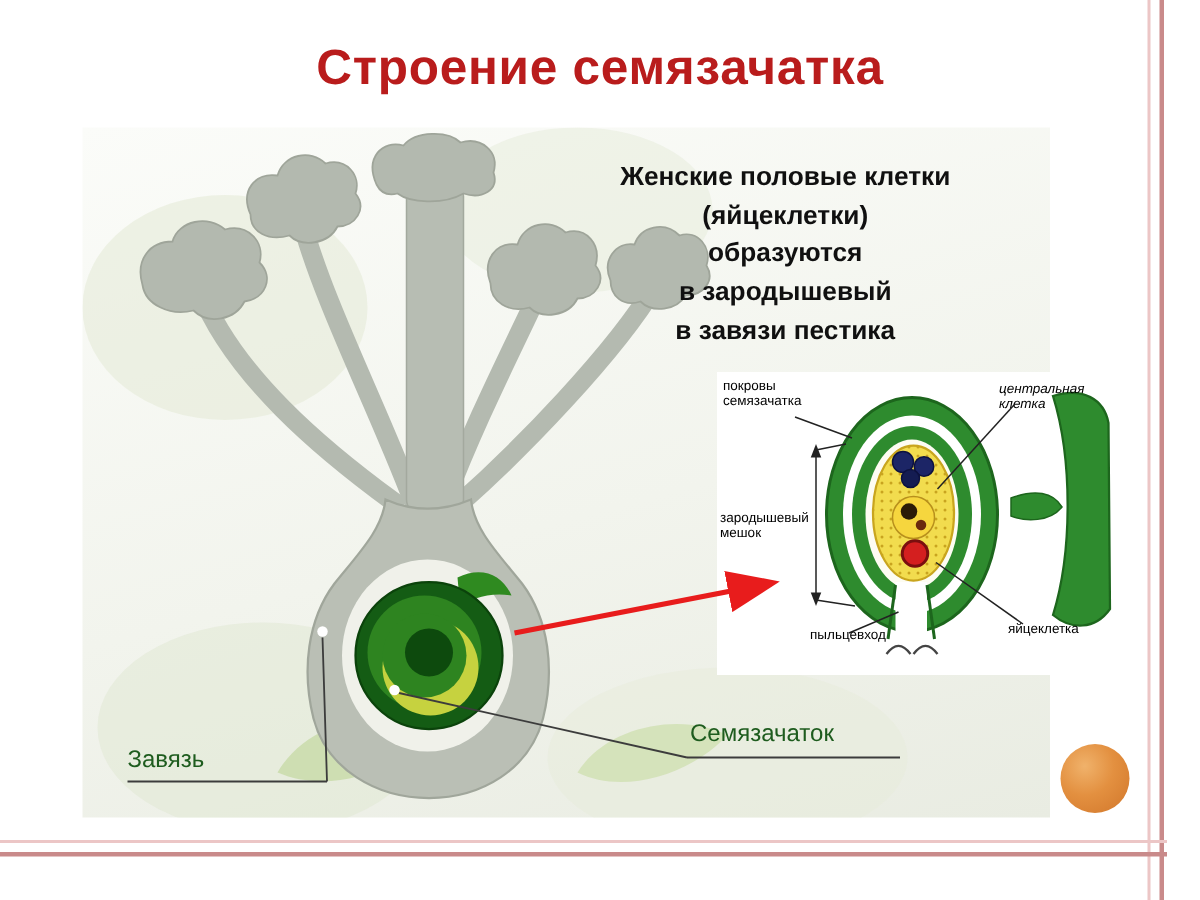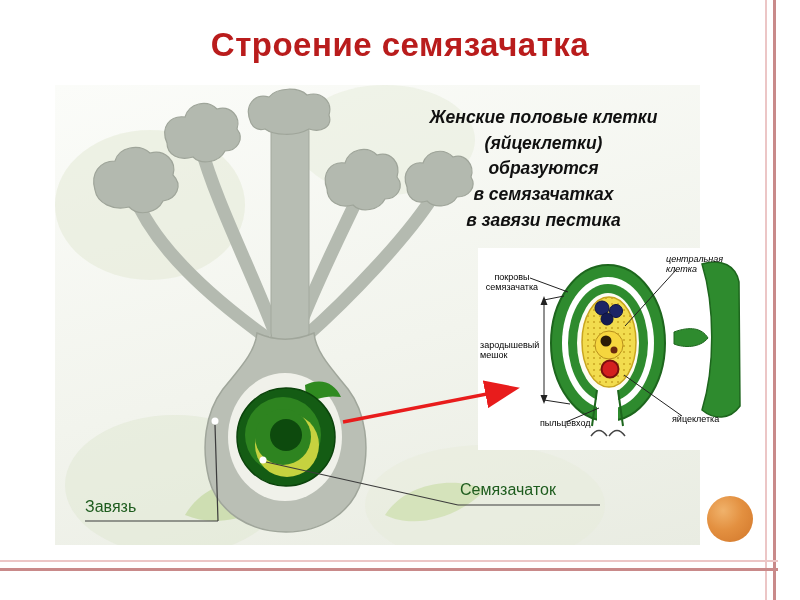--- a/index.html
+++ b/index.html
@@ -22,32 +22,32 @@
     color:#b91c1c;
   }
 
   .image-area {
     position:absolute; left:55px; top:85px; width:645px; height:460px;
     background:linear-gradient(165deg,#fbfcf9 0%, #f2f4ed 55%, #e9ece2 100%);
   }
   .pistil-svg { position:absolute; left:0; top:0; width:645px; height:460px; z-index:1; }
 
   .description {
-    position:absolute; left:346px; top:20px; width:285px; z-index:2;
-    text-align:center; font-weight:bold; font-size:17.5px; line-height:1.47; color:#101010;font-style:italic;
+    position:absolute; left:326px; top:20px; width:285px; z-index:2;
+    text-align:center; font-weight:bold; font-size:17.5px; line-height:1.47; color:#101010;
   }
   .description span { display:block; }
 
   .inset {
     position:absolute; left:423px; top:163px; width:267px; height:202px;
     background:#ffffff; z-index:3;
   }
   .inset svg { position:absolute; left:0; top:0; width:267px; height:202px; }
   .ins-label { position:absolute; font-size:9px; line-height:1.15; color:#000; z-index:4; }
-  .lbl-integument { left:4px;  top:24px;   width:60px;text-align:center; }
+  .lbl-integument { left:4px;  top:4px;   width:60px; }
   .lbl-central    { left:188px; top:6px;  width:76px;font-style:italic; }
   .lbl-sac        { left:2px;  top:92px;  width:62px; }
   .lbl-micropyle  { left:42px; top:170px; width:70px;padding-left:20px; }
   .lbl-egg        { left:194px; top:166px; width:66px; }
 
   .arrow-svg { position:absolute; left:0; top:0; width:645px; height:460px; z-index:5; pointer-events:none; }
 
   .diagram-label {
     position:absolute; z-index:4; font-weight:normal; font-size:16px; color:#1e5c1e;
   }
@@ -124,21 +124,21 @@
         <line x1="403" y1="420" x2="211" y2="377"></line>
       </g>
       <circle cx="160" cy="336" r="3.5" fill="#ffffff"></circle>
       <circle cx="208" cy="375" r="3.5" fill="#ffffff"></circle>
     </svg>
 
     <div class="description">
       <span>Женские половые клетки</span>
       <span>(яйцеклетки)</span>
       <span>образуются</span>
-      <span>в семязачатках</span>
+      <span>в зародышевый</span>
       <span>в завязи пестика</span>
     </div>
 
     <div class="inset">
       <svg viewBox="0 0 267 202">
         <defs>
           <pattern id="sacdots" width="6" height="6" patternUnits="userSpaceOnUse">
             <circle cx="2" cy="2" r="1" fill="#c9a41f"></circle>
           </pattern>
         </defs>

